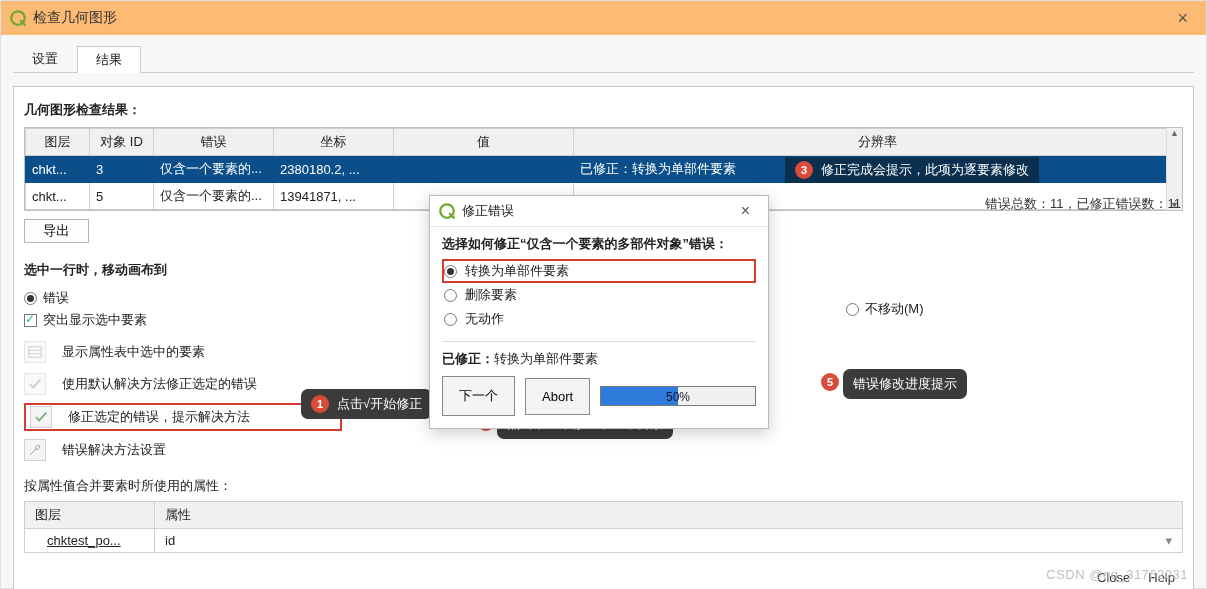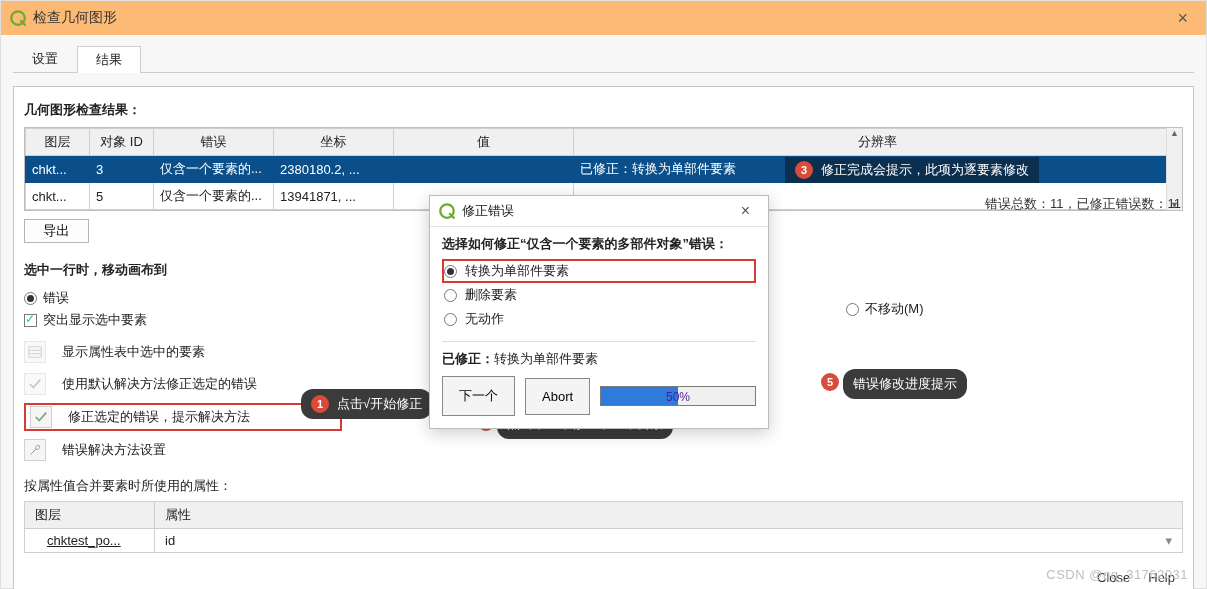--- a/index.html
+++ b/index.html
@@ -46,25 +46,25 @@
   .modal-body { padding: 8px 12px 12px 12px; }
   .modal-instr { font-weight: bold; margin-bottom: 6px; }
   .opt-row { display:flex; align-items:center; gap:8px; padding:3px 2px; }
   .opt-row.hl { border:2px solid #d43c2f; padding:1px 0px; }
   .fixed-line { margin-top:10px; border-top:1px solid #ddd; padding-top:8px; font-weight:bold; }
   .fixed-line span.val { font-weight:normal; }
   .modal-buttons { display:flex; align-items:center; gap:10px; margin-top:8px; }
   .mbtn { padding:10px 16px; border:1px solid #888; background:#f4f4f4; cursor:pointer; font-size:13px; }
   .progress { flex:1; height:20px; border:1px solid #7a7a7a; background:#f0f0f0; position:relative; }
   .progress-fill { position:absolute; left:0; top:0; bottom:0; width:50%; background:#2f7bdc; }
-  .progress-label { position:absolute; left:0; right:0; text-align:center; line-height:20px; font-size:12px; color:#4c1d95; }
+  .progress-label { position:absolute; left:0; right:0; text-align:center; line-height:20px; font-size:12px; color:#0f172a; }
 
   
   .badge { display:inline-flex; align-items:center; justify-content:center; width:18px; height:18px; border-radius:50%; background:#d94b3a; color:#fff; font-size:11px; font-weight:bold; }
-  .callout { position:absolute; background:#3b3b3b; color:#fff; padding:6px 10px; border-radius:12px; font-size:13px; display:flex; align-items:center; gap:8px; white-space:nowrap; }
+  .callout { position:absolute; background:#3b3b3b; color:#fff; padding:6px 10px; border-radius:7px; font-size:13px; display:flex; align-items:center; gap:8px; white-space:nowrap; }
   .callout .badge { width:18px; height:18px; }
   .row-callout { position:absolute; left:760px; top:6px; background:#0b2f4f; color:#fff; padding:4px 10px; display:flex; align-items:center; gap:8px; font-size:13px; }
 
   
   .rc { width:13px; height:13px; border:1px solid #777; border-radius:50%; display:inline-block; position:relative; }
   .rc.checked::after { content:""; position:absolute; left:2px; top:2px; right:2px; bottom:2px; background:#333; border-radius:50%; }
   .cb { width:13px; height:13px; border:1px solid #777; display:inline-block; position:relative; background:#fff; }
   .cb.checked::after { content:"✓"; position:absolute; left:0; top:-3px; font-size:12px; color:#2c6; }
 
   

